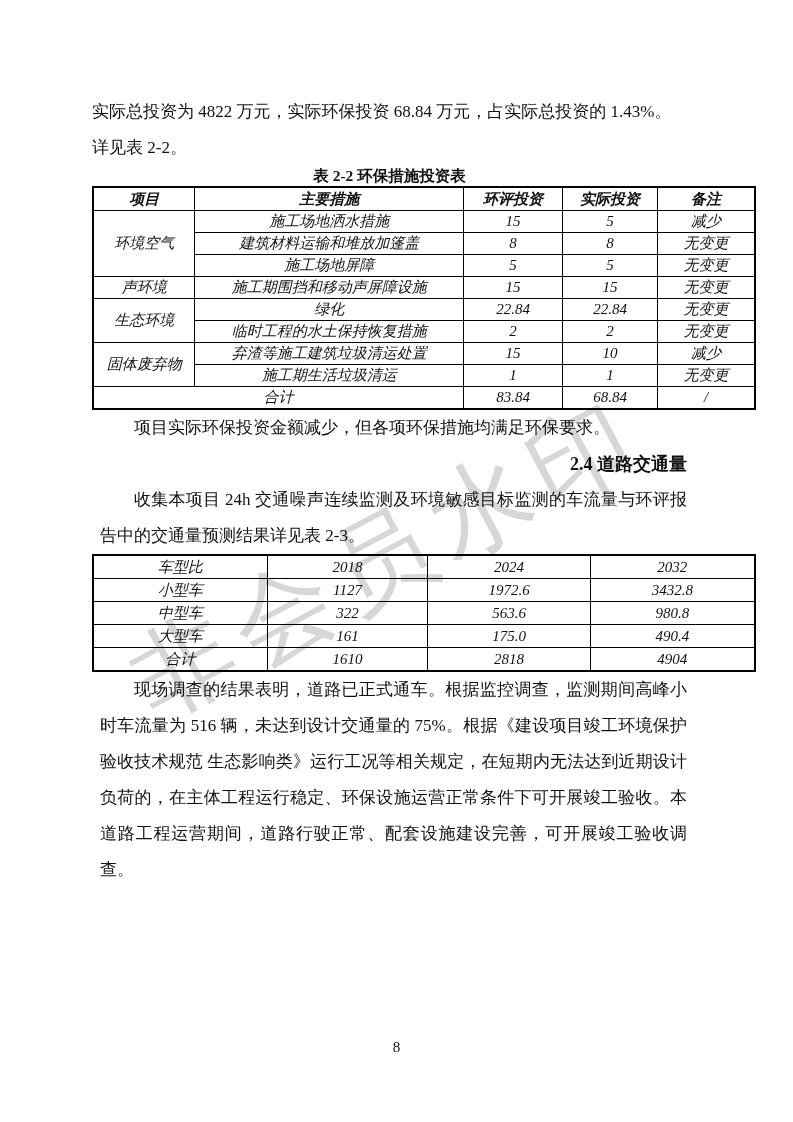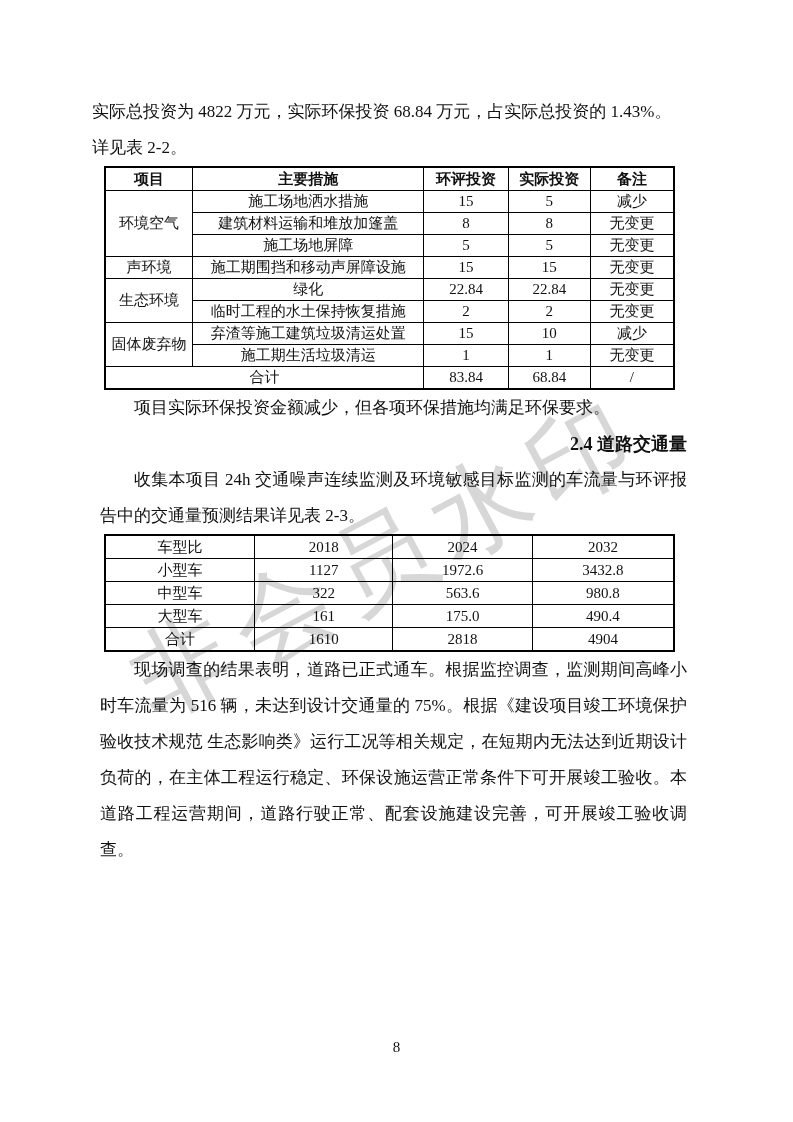--- a/index.html
+++ b/index.html
@@ -50,24 +50,25 @@
   .caption23 { margin-top: -8px; }
   h2.section-heading {
     font-size: 18px;
     font-weight: bold;
     line-height: 36px;
     text-align: right;
   }
   table {
     border-collapse: collapse;
     table-layout: fixed;
-    width: 571px;
+    width: 664px;
     margin: 0 auto;
     border: 2px solid #000000;
     background: transparent;
+    font-style: italic;
   }
   th, td {
     border: 1px solid #000000;
     text-align: center;
     vertical-align: middle;
     font-size: 15px;
     padding: 0 2px;
     background: transparent;
   }
   th { font-weight: bold; height: 22px; line-height: 22px; }
@@ -88,20 +89,21 @@
 <body>
 
 <div class="page">
 
   <div class="watermark" style="color: rgb(215, 215, 215);">非会员水印</div>
 
   <div class="content">
 
     <p class="body-text"><span>实际总投资为 4822 万元，实际环保投资 68.84 万元，占实际总投资的 1.43%。</span><br><span>详见表 2-2。</span></p>
 
+    <div class="caption">表 2-2  环保措施投资表</div>
 
     <table class="t22">
       <colgroup>
         <col style="width:15.4%">
           <col style="width:40.6%">
           <col style="width:14.9%">
           <col style="width:14.4%">
           <col style="width:14.7%">
       </colgroup>
       <tbody>

